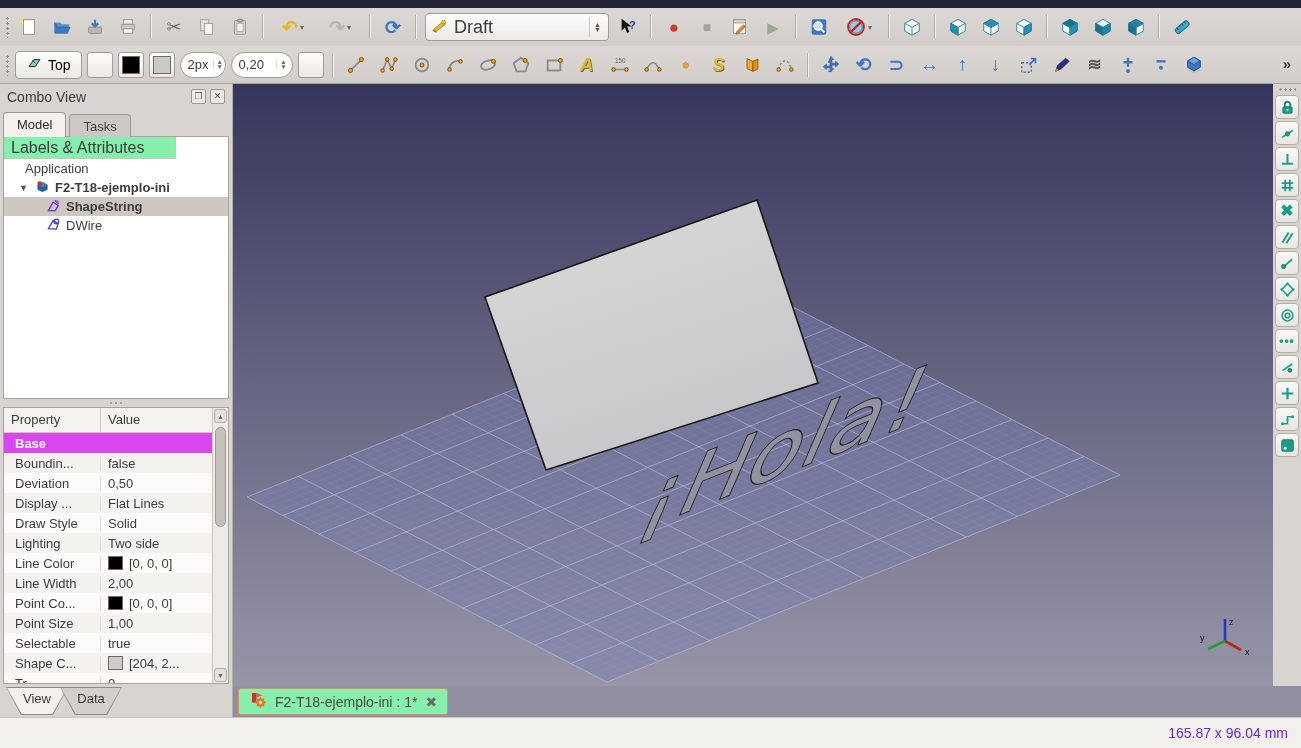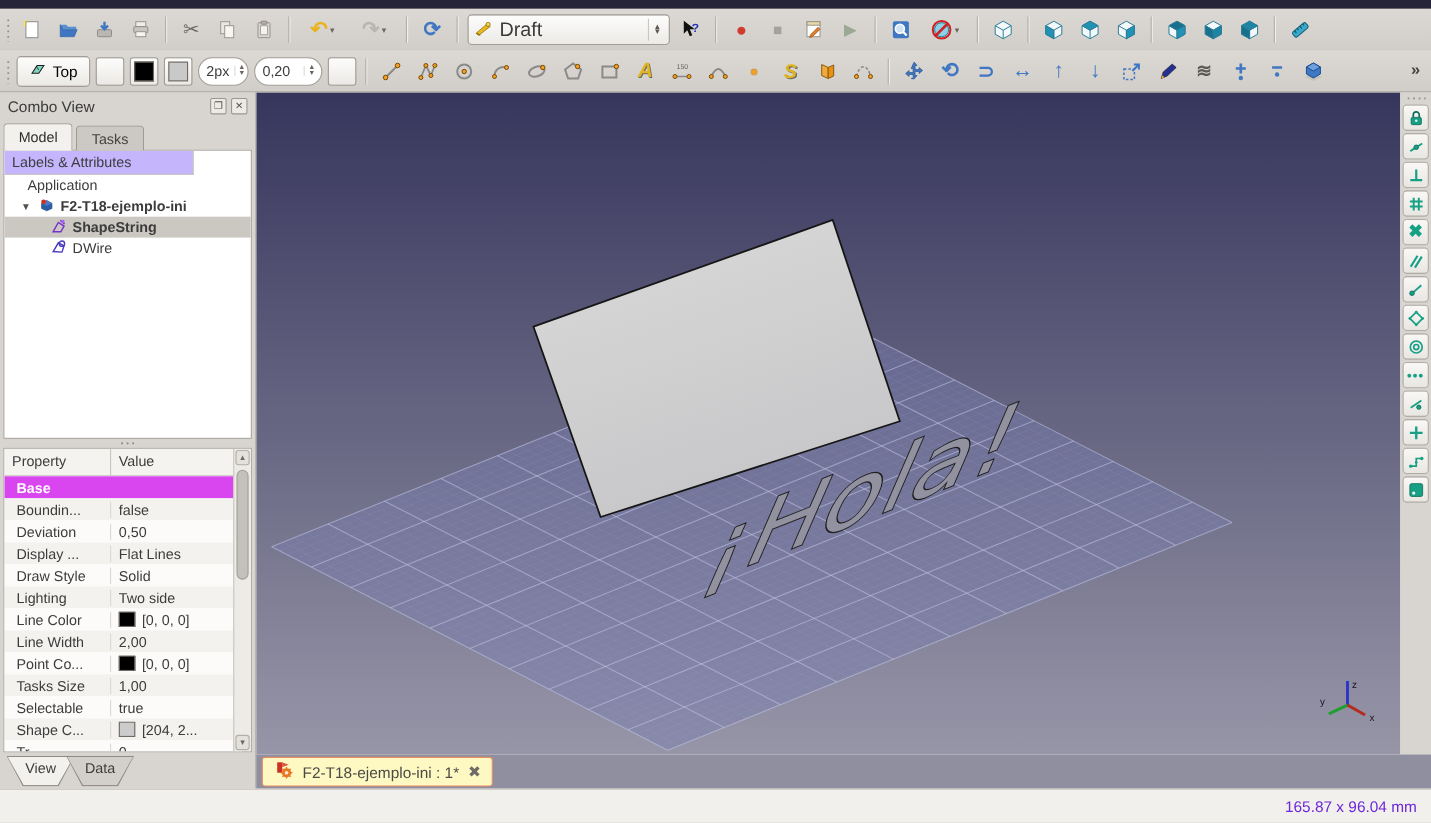--- a/index.html
+++ b/index.html
@@ -54,21 +54,21 @@
     background:#d8d4d0; border-right:1px solid #b2aea8; }
   .panel-header { height:25px; display:flex; align-items:center; padding:0 7px; font-size:14px; color:#3b3b3b; }
   .win-btns { margin-left:auto; display:flex; gap:4px; }
   .win-btn { width:15px; height:15px; border:1px solid #9b978f; background:#eceae6; border-radius:2px;
     font-size:9px; line-height:1; display:flex; align-items:center; justify-content:center; color:#55524c; padding:0; }
   .tabs-row { display:flex; align-items:flex-end; height:28px; padding:0 3px; }
   .tab { padding:4px 13px 3px; border:1px solid #9e9a93; border-bottom:none; border-radius:4px 4px 0 0;
     background:#ccc8c3; margin-right:3px; font-size:13px; color:#45423d; }
   .tab.active { background:#f2f1ee; padding-bottom:5px; color:#2e2c29; }
   .tree-box { margin:0 3px; background:#fff; border:1px solid #a9a59e; height:263px; overflow:hidden; margin-top:-1px; }
-  .tree-header { height:22px; line-height:21px; padding:0 7px; background:#c4b5fd; font-size:13px;
+  .tree-header { height:22px; line-height:21px; padding:0 7px; background:#86efac; font-size:16px;
     border-bottom:1px solid #c9c5bf; border-right:1px solid #c9c5bf; width:172px; }
   .tree-item { height:19px; display:flex; align-items:center; gap:5px; padding-left:5px; white-space:nowrap; }
   .tree-item svg { width:15px; height:15px; flex:none; }
   .tree-item.selected { background:#cbc7c1; }
   .bold { font-weight:bold; }
   .expander { width:11px; font-size:9px; color:#55524c; flex:none; }
   .ind1 { padding-left:15px; } .ind2 { padding-left:42px; }
   .splitter { height:8px; display:flex; align-items:center; justify-content:center; gap:3px; }
   .splitter i { width:2px; height:2px; border-radius:50%; background:#938f88; }
 
@@ -107,21 +107,21 @@
   .rb-handle { width:18px; height:6px; flex:none;
     background-image:radial-gradient(circle,#96928b 1px,transparent 1.3px); background-size:5px 5px; }
   .sbtn { width:24px; height:24px; flex:none; border:1px solid #b1ada6; border-radius:4px;
     background:linear-gradient(#f9f8f6,#e8e6e1); display:flex; align-items:center; justify-content:center; padding:0; }
   .sbtn svg { width:17px; height:17px; display:block; }
   .sbtn .glyph { line-height:1; }
 
   
   #doc-strip { position:absolute; left:233px; top:686px; width:1068px; height:31px; background:#908f a0;
     background:#908fa0; display:flex; align-items:center; padding-left:5px; }
-  .doc-tab { height:27px; background:#fef9c3; border:1px solid #e48e66; border-radius:3px;
+  .doc-tab { height:27px; background:#86efac; border:1px solid #e48e66; border-radius:3px;
     display:flex; align-items:center; gap:8px; padding:0 10px; font-size:14px; color:#4b4a47; }
   .doc-tab svg { width:18px; height:18px; }
   .doc-close { color:#6e6b66; font-weight:bold; font-size:14px; }
   #status-bar { position:absolute; left:0; top:717px; width:1301px; height:31px; background:#f2f0ec;
     border-top:1px solid #c9c5bf; display:flex; align-items:center; justify-content:flex-end; padding-right:13px; }
   .status-dims { color:#6d28d9; font-size:14px; }
 </style>
 </head>
 <body>
 
@@ -697,21 +697,21 @@
             </div>
           </div>
           <div class="prow">
             <div class="pl">Point Co...</div>
             <div class="pv">
               <span class="vswatch" style="background: rgb(0, 0, 0);"></span>
               <span>[0, 0, 0]</span>
             </div>
           </div>
           <div class="prow">
-            <div class="pl">Tasks Size</div>
+            <div class="pl">Point Size</div>
             <div class="pv">
               <span>1,00</span>
             </div>
           </div>
           <div class="prow">
             <div class="pl">Selectable</div>
             <div class="pv">
               <span>true</span>
             </div>
           </div>

